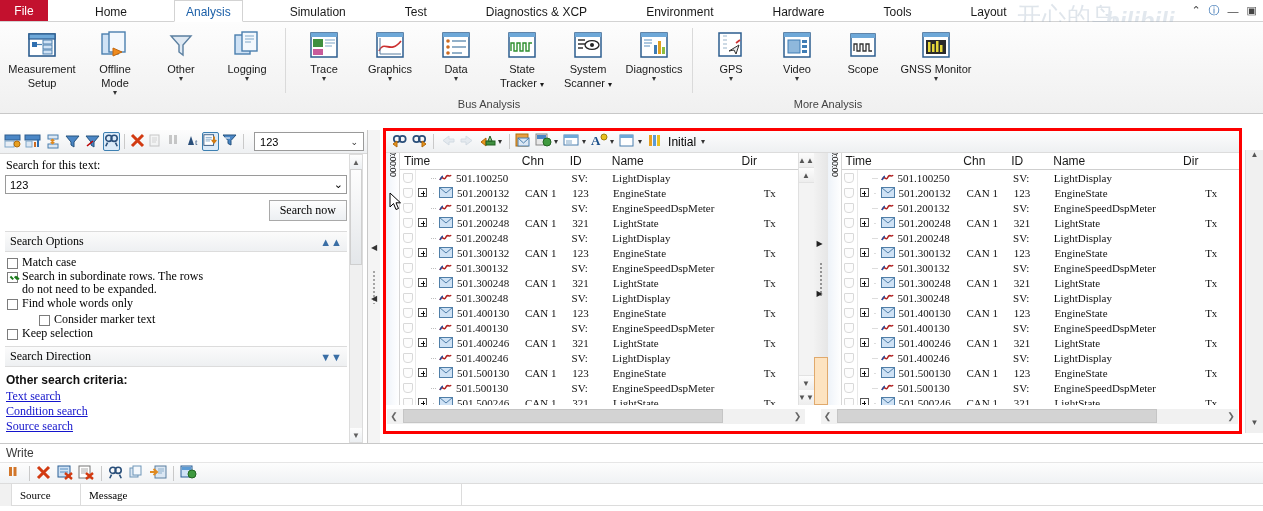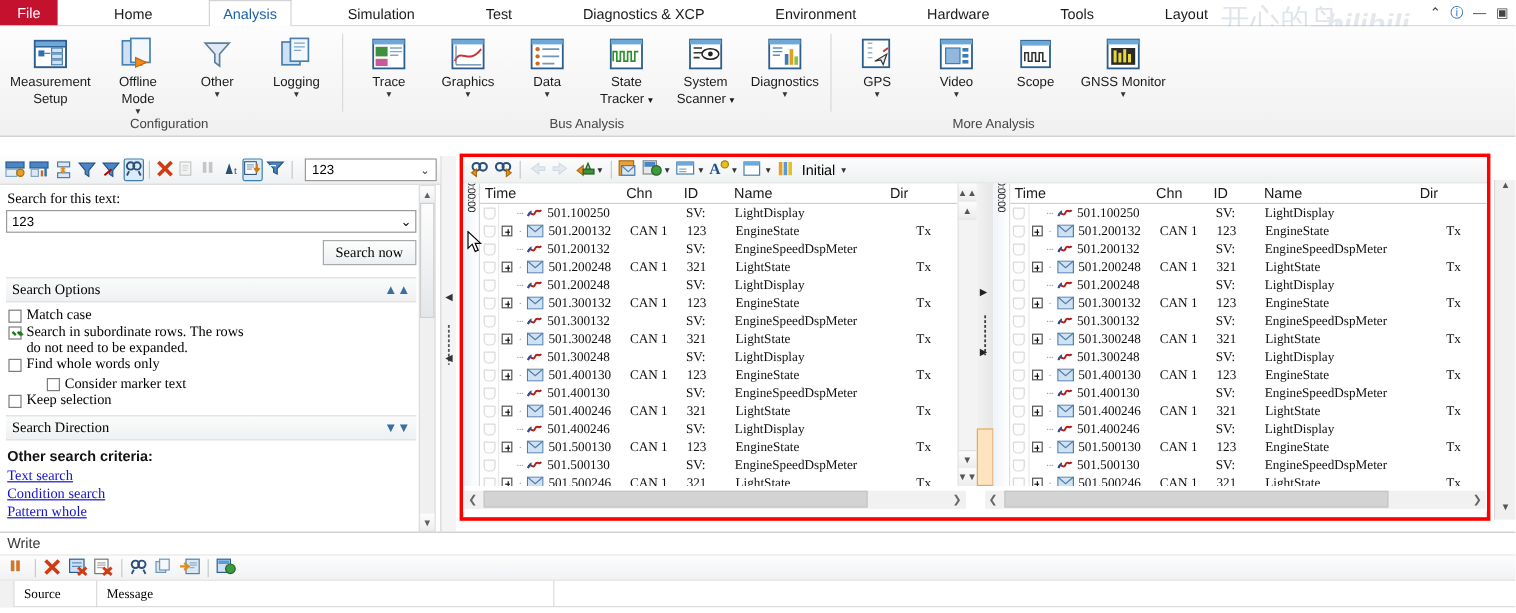--- a/index.html
+++ b/index.html
@@ -357,21 +357,20 @@
             <svg width="32" height="32" viewBox="0 0 32 32">
               <rect x="4" y="6" width="15" height="19" fill="#cfe2f5" stroke="#4a7fae" stroke-width="1.4"></rect>
               <rect x="11" y="3" width="15" height="19" fill="#f3f8fd" stroke="#4a7fae" stroke-width="1.4"></rect>
               <path d="M14 7 H23 M14 10 H23 M14 13 H20" stroke="#7fa6c7" stroke-width="1"></path>
             </svg>
           </div>
           <div class="lbl">Logging</div>
           <div class="caret">▾</div>
         </div>
       </div>
-      <div class="rgroup-label">Configuration</div>
     </div>
 
     <div class="rgroup-sep"></div>
 
     <div class="rgroup">
       <div class="rgroup-items">
         <div class="ritem">
           <div class="ricon">
             <svg width="32" height="32" viewBox="0 0 32 32">
               <rect x="3" y="4" width="26" height="24" fill="#fff" stroke="#2c5d8f" stroke-width="1.5"></rect>
@@ -658,21 +657,21 @@
 
         <div class="sectionhdr" style="margin-top:6px;">
           <span>Search Direction</span>
           <span class="chev">▼▼</span>
         </div>
 
         <div class="othercrit">
           <div class="oc-title">Other search criteria:</div>
           <a class="lnk" href="#">Text search</a>
           <a class="lnk" href="#">Condition search</a>
-          <a class="lnk" href="#">Pattern whole</a>
+          <a class="lnk" href="#">Source search</a>
         </div>
       </div>
 
       <div class="vscroll">
         <div class="arw">▲</div>
         <div class="thumb"></div>
         <div class="arw bot">▼</div>
       </div>
     </div>
 

